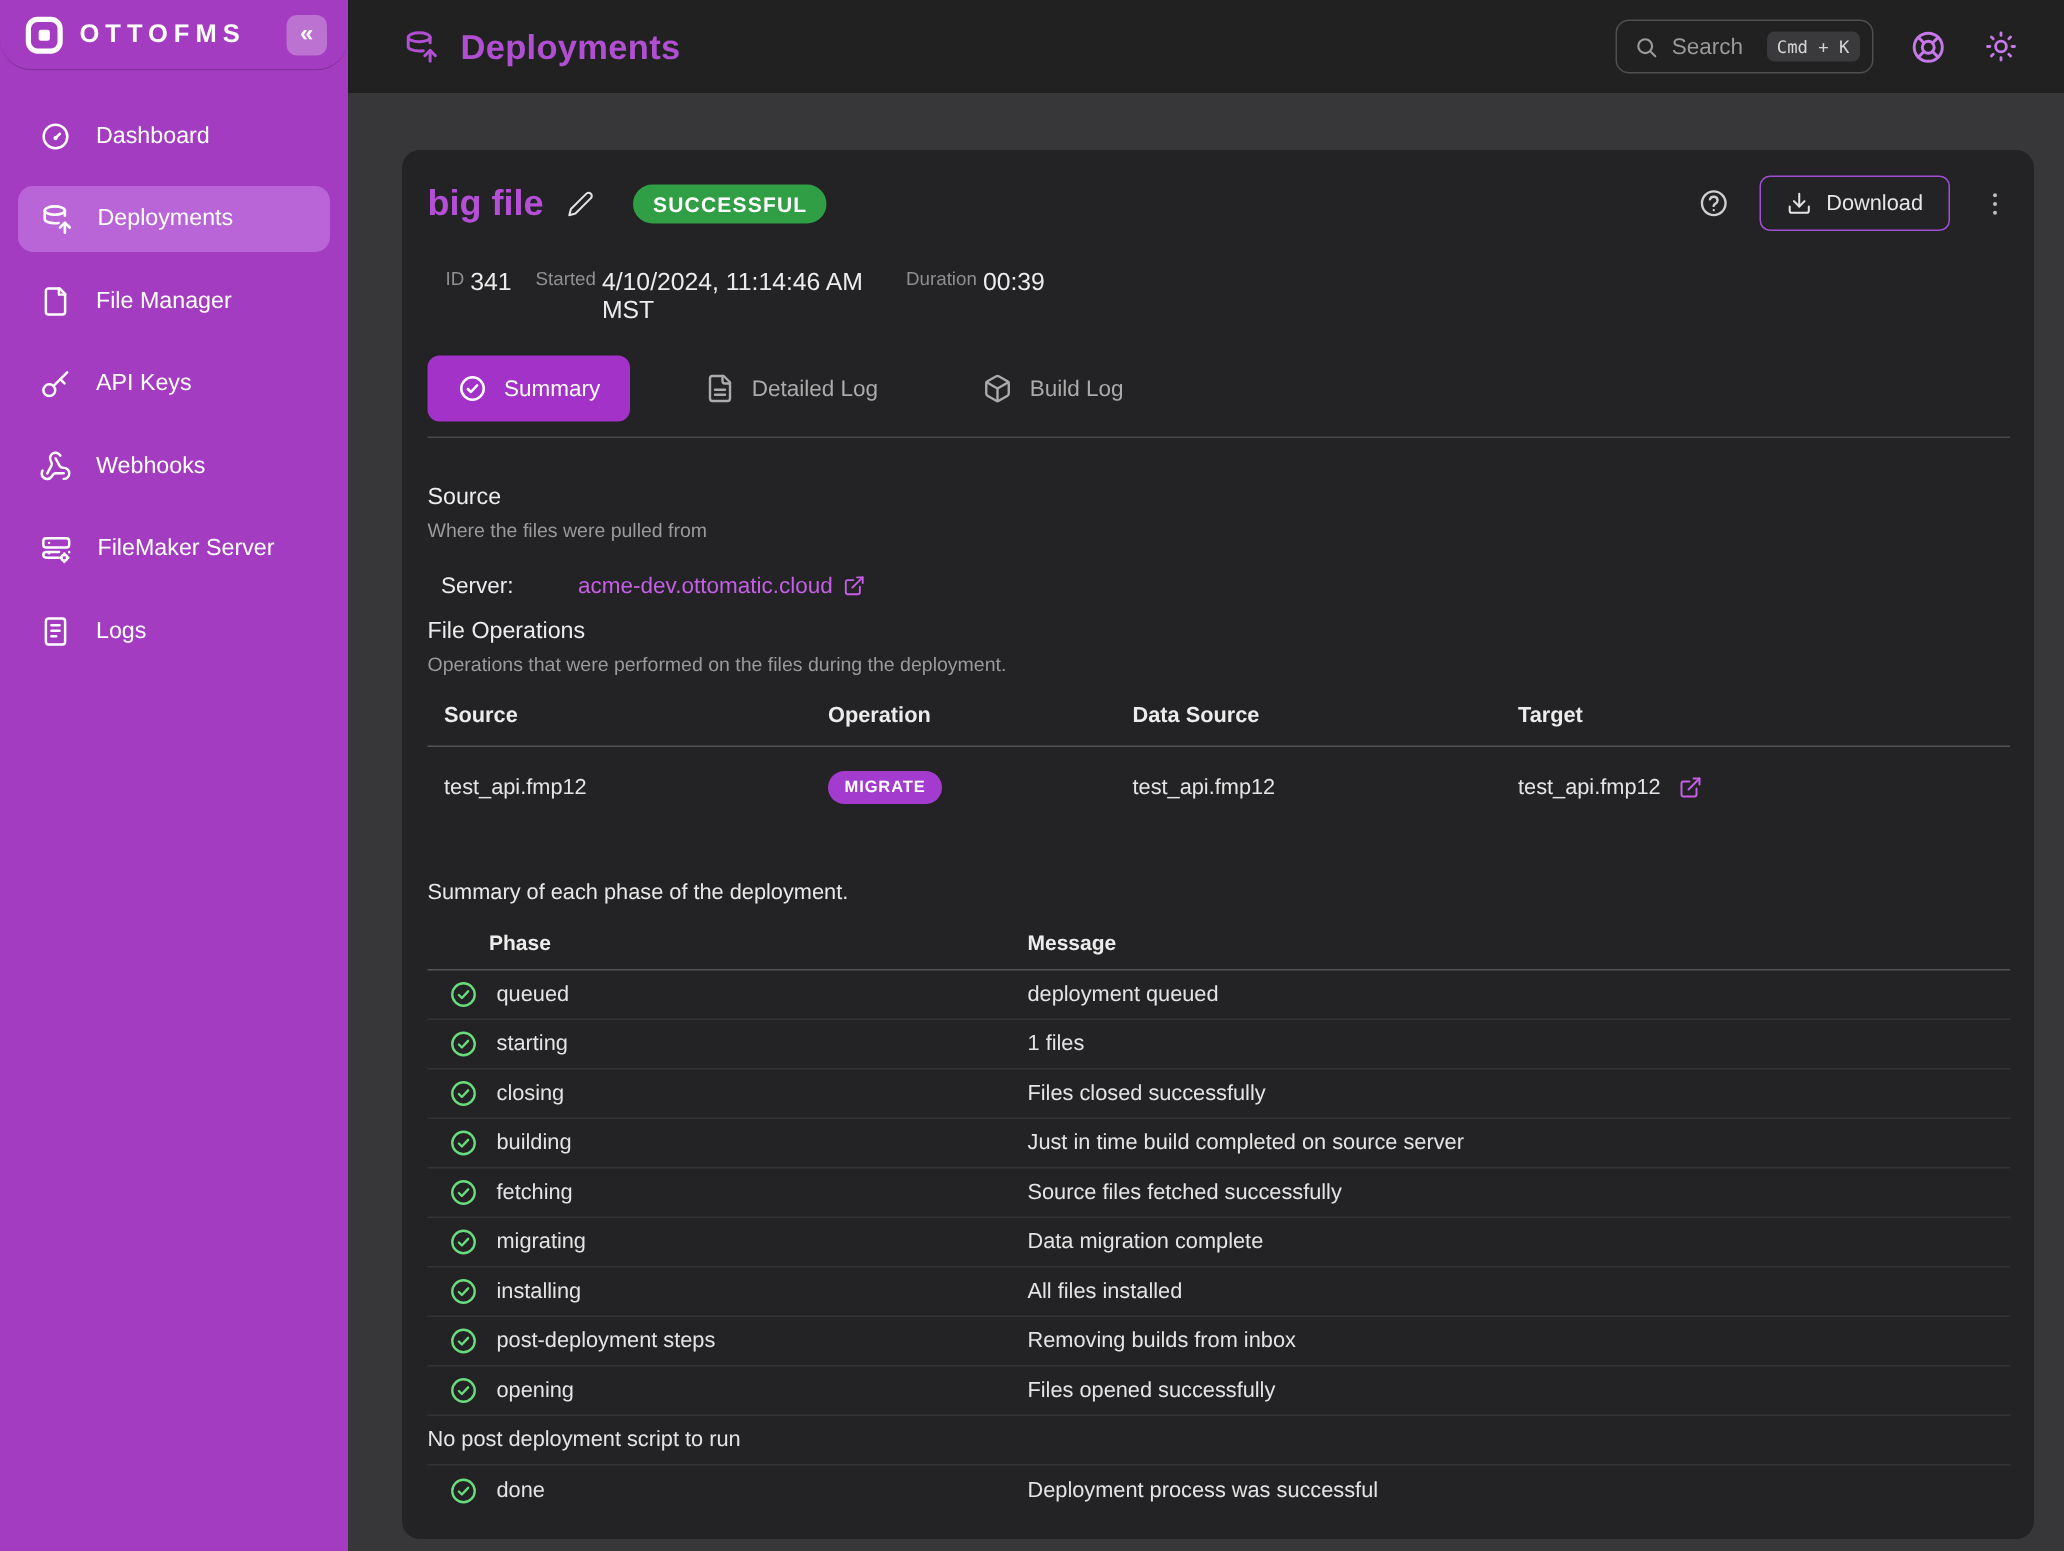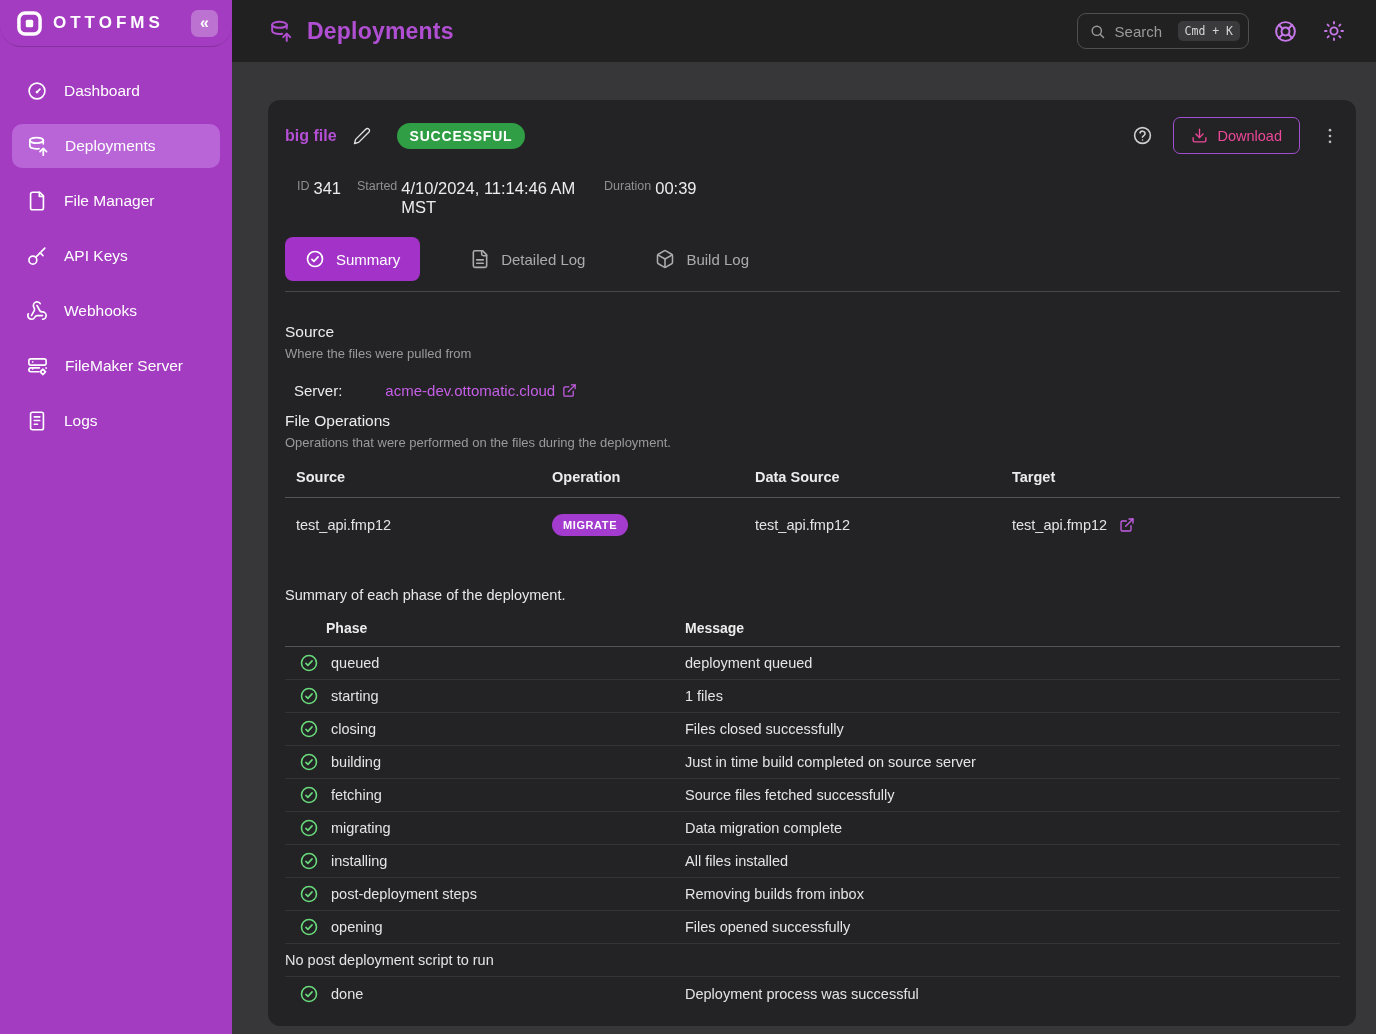--- a/index.html
+++ b/index.html
@@ -29,26 +29,26 @@
   .search-box input { width:54px; background:transparent; border:none; outline:none; font-size:15px; color:#bef264; font-family:"Liberation Sans",sans-serif; }
   .search-box input::placeholder { color:#9a9a9a; }
   .search-box kbd { font-family:"DejaVu Sans Mono",monospace; font-size:11.5px; color:#d6d6d6; background:#3a3a3d; border-radius:5px; padding:3px 7px; white-space:nowrap; }
   .icon-btn { background:none; border:none; cursor:pointer; color:#c678e8; display:flex; padding:0; }
 
   
   .content { flex:1; overflow:auto; }
   .card { margin:38px 20px 26px 36px; background:#232325; border-radius:12px; padding:17px 16px 16px 17px; color:#e6e6e6; }
 
   .card-header { display:flex; align-items:center; }
-  .deployment-name { font-size:16px; font-weight:bold; color:#b44fd6; }
+  .deployment-name { font-size:24px; font-weight:bold; color:#b44fd6; }
   .edit-btn { background:none; border:none; color:#e3e3e3; margin-left:16px; cursor:pointer; display:flex; }
   .status-badge { margin-left:26px; background:#2f9e44; color:#fff; font-size:14px; font-weight:bold; letter-spacing:0.8px; padding:5px 13px; border-radius:999px; }
   .card-header-right { margin-left:auto; display:flex; align-items:center; gap:20px; }
   .help-btn { background:none; border:none; color:#cfcfcf; cursor:pointer; display:flex; }
-  .download-btn { display:flex; align-items:center; gap:10px; background:transparent; border:1px solid #a04fd0; color:#ec4899; font-size:14.5px; font-family:"Liberation Sans",sans-serif; border-radius:7px; padding:9px 17px; cursor:pointer; }
+  .download-btn { display:flex; align-items:center; gap:10px; background:transparent; border:1px solid #a04fd0; color:#e5e5e5; font-size:14.5px; font-family:"Liberation Sans",sans-serif; border-radius:7px; padding:9px 17px; cursor:pointer; }
   .kebab-btn { background:none; border:none; color:#bdbdbd; cursor:pointer; display:flex; }
 
   .meta-row { display:flex; margin:25px 0 0 12px; }
   .meta-item { display:flex; flex-direction:row; gap:4px; }
   .meta-item.m-id { width:60px; }
   .meta-item.m-started { width:247px; }
   .meta-label { font-size:12.5px; color:#8f8f8f; }
   .meta-value { font-size:16.5px; color:#ececec; }
 
   .tabs { display:flex; align-items:center; gap:30px; margin-top:20px; }

